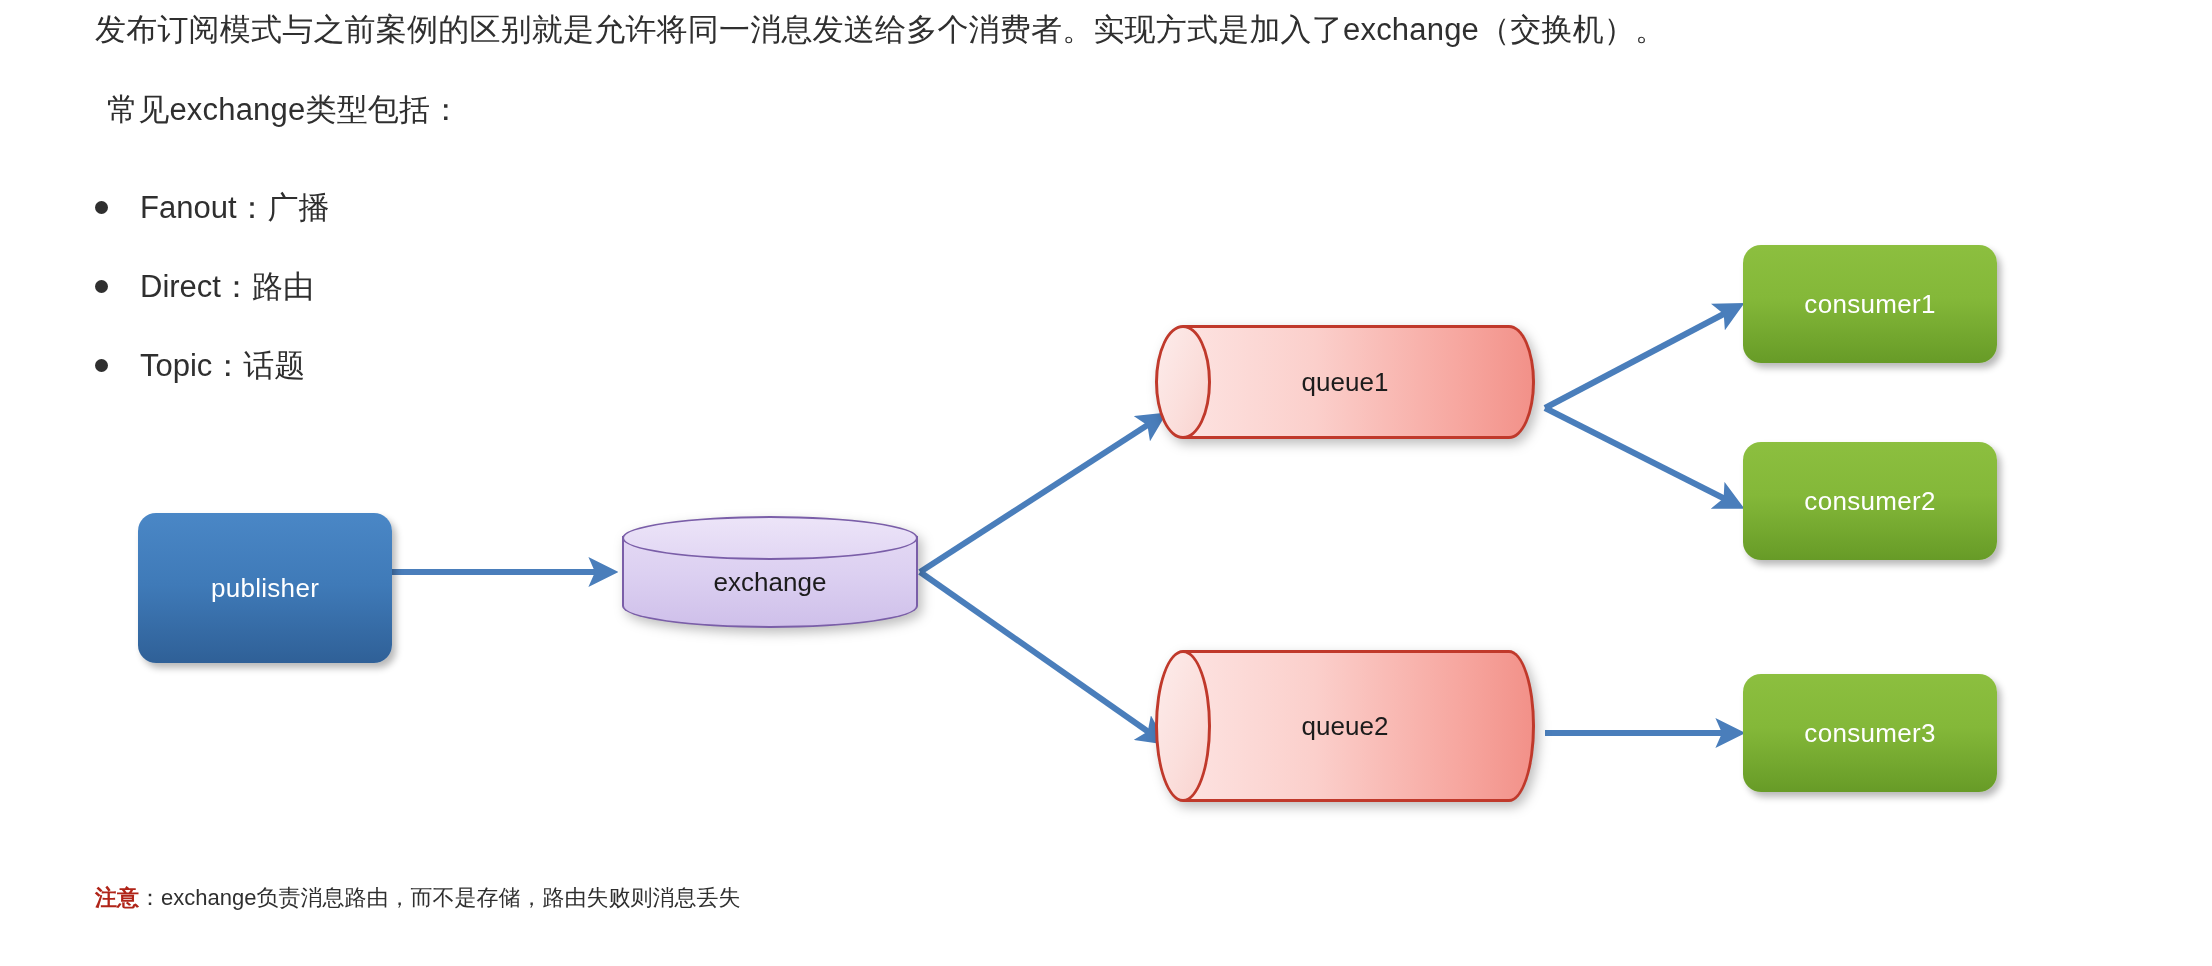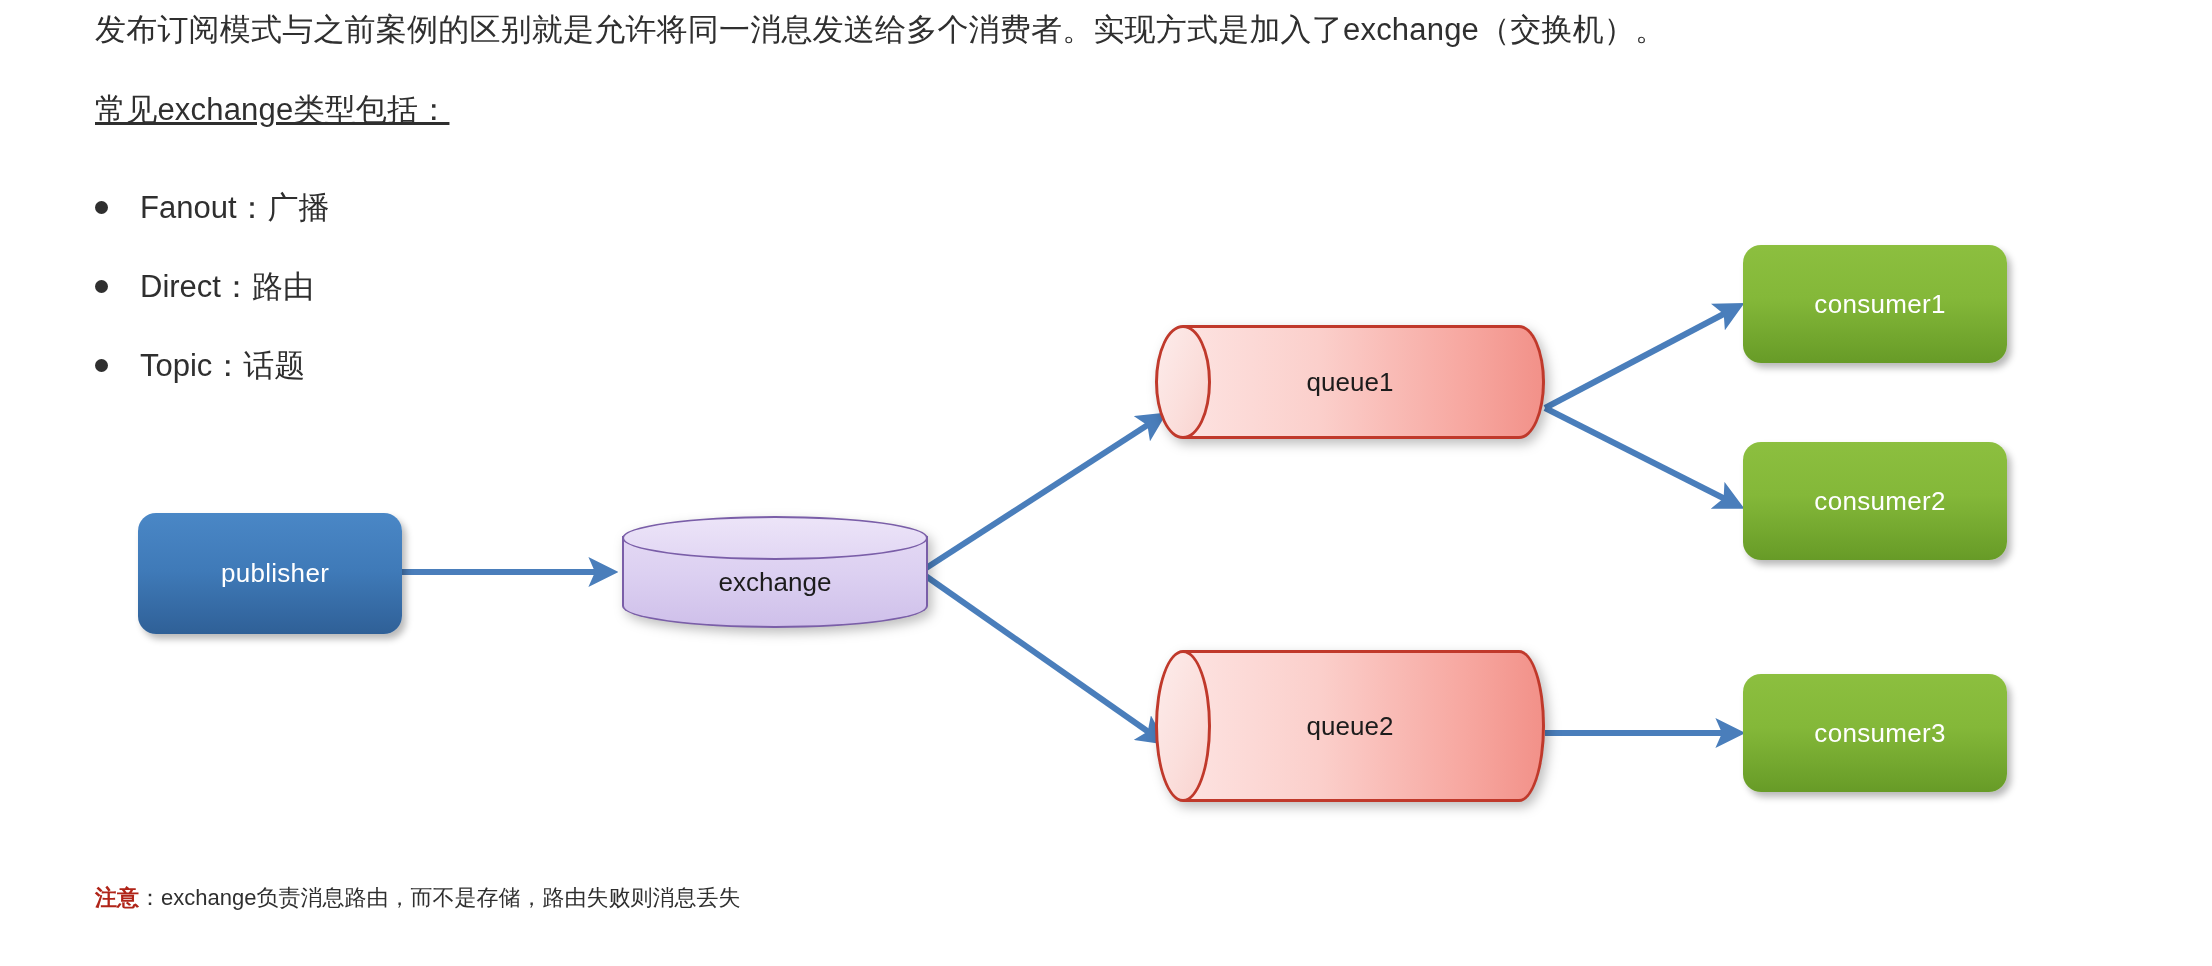--- a/index.html
+++ b/index.html
@@ -23,21 +23,21 @@
     width: 2212px;
   }
   .para {
     font-size: 31px;
     line-height: 1.0;
     color: #2f2f2f;
     letter-spacing: .2px;
     white-space: nowrap;
   }
   #intro-line    { position: absolute; left: 95px; top: 14px; }
-  #types-line    { position: absolute; left: 95px; top: 94px; text-decoration: underline; }
+  #types-line    { position: absolute; left: 107px; top: 94px; }
 
   .bullet-list {
     position: absolute;
     left: 95px;
     top: 168px;
     margin: 0;
     padding: 0;
     list-style: none;
   }
   .bullet-item {
@@ -75,21 +75,21 @@
   #diagram {
     position: absolute;
     left: 0;
     top: 0;
     width: 2212px;
     height: 966px;
     pointer-events: none;
   }
   #arrow-layer { position: absolute; left:0; top:0; width: 2212px; height: 966px; }
 
-  .node { position: absolute; padding-left: 10px; }
+  .node { position: absolute; }
 
   
   .rect-node {
     border-radius: 18px;
     display: flex;
     align-items: center;
     justify-content: center;
     color: #ffffff;
     font-size: 26px;
     letter-spacing: .3px;
@@ -212,21 +212,21 @@
     <g stroke="#4a7ebb" stroke-width="6" fill="none" marker-end="url(#ah)">
       <line x1="392" y1="572" x2="610" y2="572"></line>
       <line x1="920" y1="572" x2="1160" y2="417"></line>
       <line x1="920" y1="572" x2="1160" y2="740"></line>
       <line x1="1545" y1="408" x2="1737" y2="307"></line>
       <line x1="1545" y1="408" x2="1737" y2="505"></line>
       <line x1="1545" y1="733" x2="1737" y2="733"></line>
     </g>
   </svg>
 
-  <div class="node rect-node publisher" style="left:138px; top:513px; width:254px; height:121px;">
+  <div class="node rect-node publisher" style="left:138px; top:513px; width:254px; height:150px;">
     <span>publisher</span>
   </div>
 
   <div class="node vcyl" style="left:622px; top:516px; width:296px; height:112px;">
     <div class="body"></div>
     <div class="cap"></div>
     <div class="label">exchange</div>
   </div>
 
   <div class="node hcyl" style="left:1155px; top:325px; width:380px; height:114px;">

